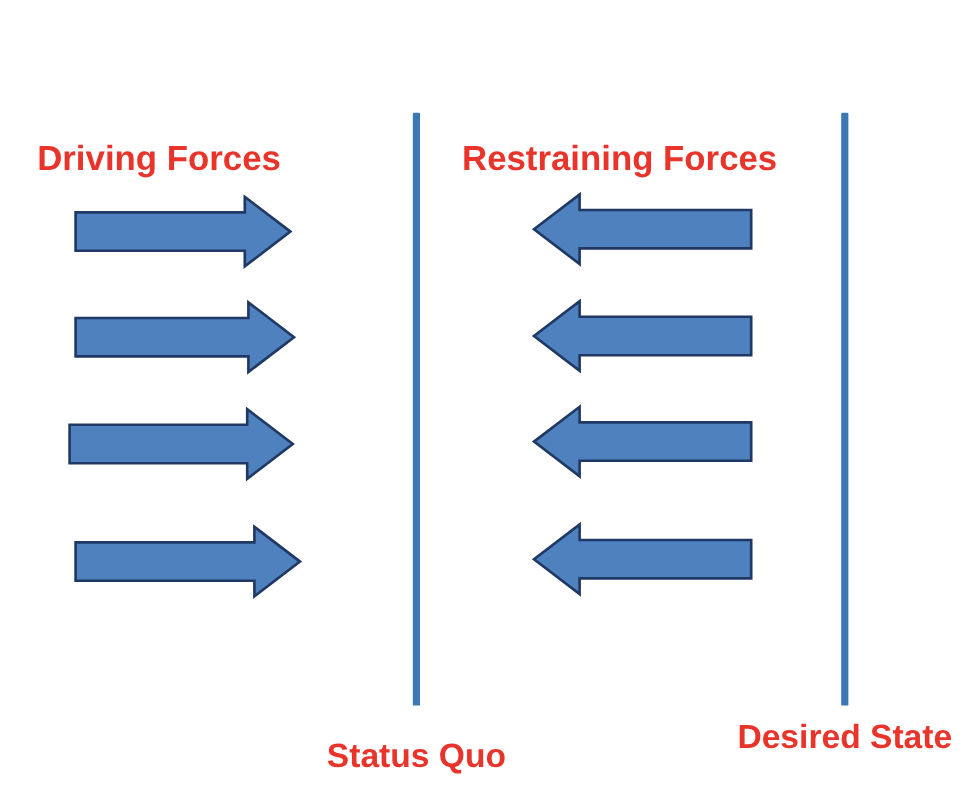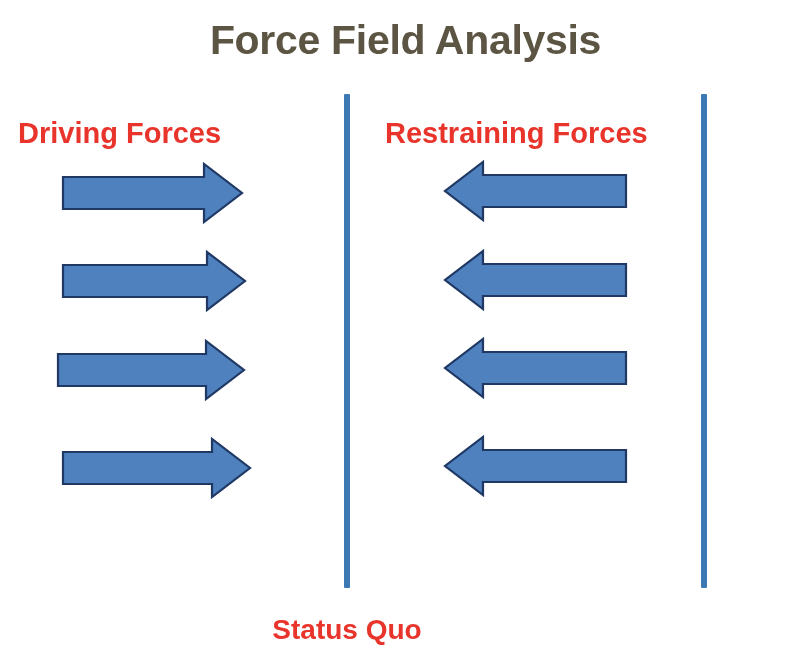--- a/index.html
+++ b/index.html
@@ -35,21 +35,21 @@
 
   
   .side-heading {
     position: absolute;
     font-size: 29px;
     font-weight: bold;
     color: #E8342A;
     white-space: nowrap;
     line-height: 1;
   }
-  .heading-driving    { left: 18px;  top: 119px; }
+  .heading-driving    { left: 31px;  top: 119px; }
   .heading-restraining{ left: 385px; top: 119px; }
 
   
   .bottom-label {
     position: absolute;
     font-size: 28px;
     font-weight: bold;
     color: #E8342A;
     white-space: nowrap;
     line-height: 1;
@@ -71,21 +71,20 @@
     position: absolute;
     display: block;
   }
   .arrow svg { display: block; }
 </style>
 </head>
 <body>
 
 <div id="canvas">
 
-  <div class="title">Force Field Analysis</div>
 
   <div class="side-heading heading-driving">Driving Forces</div>
 
   <div class="side-heading heading-restraining">Restraining Forces</div>
 
   <div class="divider" id="divider-status-quo" style="left: 344px; top: 94px; width: 6px; height: 494px; background: rgb(60, 120, 180);"></div>
 
   <div class="divider" id="divider-desired-state" style="left: 701px; top: 94px; width: 6px; height: 494px; background: rgb(60, 120, 180);"></div>
 
   <div id="driving-arrows">
@@ -128,14 +127,15 @@
       </div>
       <div class="arrow" style="left: 443px; top: 433px;">
         <svg width="185" height="66" viewBox="-2 -2 185 66">
           <polygon points="181,15 38,15 38,2 0,31 38,60 38,47 181,47" fill="#4E81BD" stroke="#1F3864" stroke-width="2.2" stroke-linejoin="miter"></polygon>
         </svg>
       </div>
     </div>
 
   <div class="bottom-label label-status-quo">Status Quo</div>
 
+  <div class="bottom-label label-desired-state">Desired State</div>
 
 </div>
 
 </body></html>

